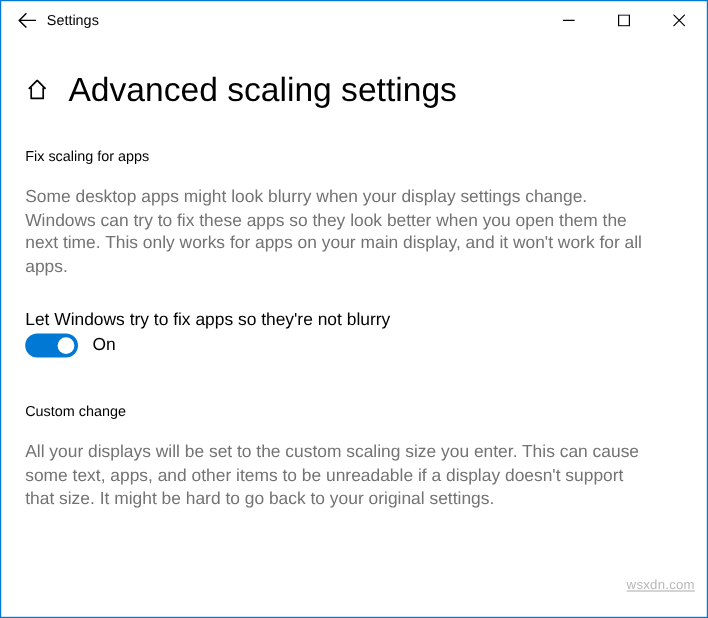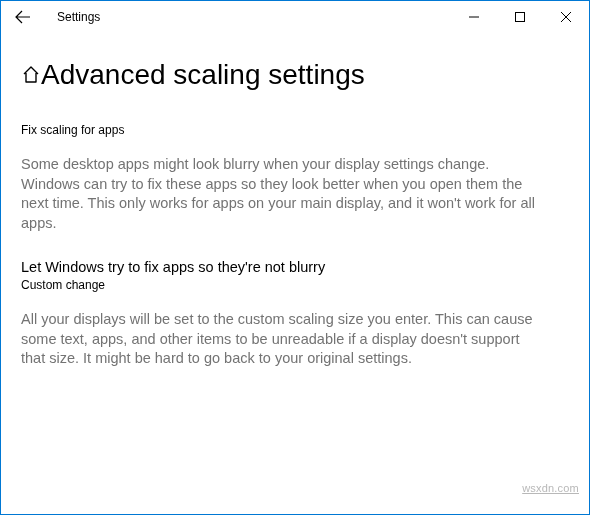--- a/index.html
+++ b/index.html
@@ -11,38 +11,38 @@
       border: 1px solid #0078d4;
       overflow: hidden;
       position: relative;
     }
     .titlebar {
       height: 32px;
       display: flex;
       align-items: center;
       padding-left: 12px;
     }
-    .tb-left { display: flex; align-items: center; gap: 18px; }
+    .tb-left { display: flex; align-items: center; }
     .back-btn {
       width: 20px; height: 20px;
       display: flex; align-items: center; justify-content: center;
       cursor: pointer;
     }
     .tb-title { font-size: 12px; color: #000; margin-left: 6px; }
     .tb-ctrls { margin-left: auto; display: flex; }
     .tb-ctrl {
       width: 46px; height: 30px;
       display: flex; align-items: center; justify-content: center;
       cursor: pointer;
     }
     .content { padding: 12px 20px 0 20px; }
     .header-row {
       display: flex;
       align-items: center;
-      gap: 0;
+      gap: 16px;
       margin-bottom: 32px;
       margin-top: 14px;
     }
     .home-icon { width: 20px; height: 20px; display:flex; align-items:center; justify-content:center; }
     .page-title { font-size: 28px; font-weight: 400; color: #000; }
     .section-title { font-size: 12px; font-weight: 400; color: #000; margin-bottom: 18px; }
     .body-text {
       font-size: 14.5px;
       color: #737373;
       line-height: 1.35;
@@ -113,18 +113,24 @@
           <path d="M2 8 L9 1 L16 8 M4 7 V16 H14 V7" stroke="#000" stroke-width="1.4" fill="none" stroke-linejoin="round"></path>
         </svg>
     </div>
     <h1 class="page-title">Advanced scaling settings</h1>
   </div>
 
   <h2 class="section-title">Fix scaling for apps</h2>
   <p class="body-text">Some desktop apps might look blurry when your display settings change. Windows can try to fix these apps so they look better when you open them the next time. This only works for apps on your main display, and it won't work for all apps.</p>
 
   <div class="toggle-label">Let Windows try to fix apps so they're not blurry</div>
+  <div class="toggle-row">
+    <div class="toggle">
+      <div class="toggle-knob"></div>
+    </div>
+    <span class="toggle-state">On</span>
+  </div>
 
   <h2 class="section-title">Custom change</h2>
   <p class="body-text">All your displays will be set to the custom scaling size you enter. This can cause some text, apps, and other items to be unreadable if a display doesn't support that size. It might be hard to go back to your original settings.</p>
 </div>
 
 <div class="watermark">wsxdn.com</div>
 
 </body></html>

